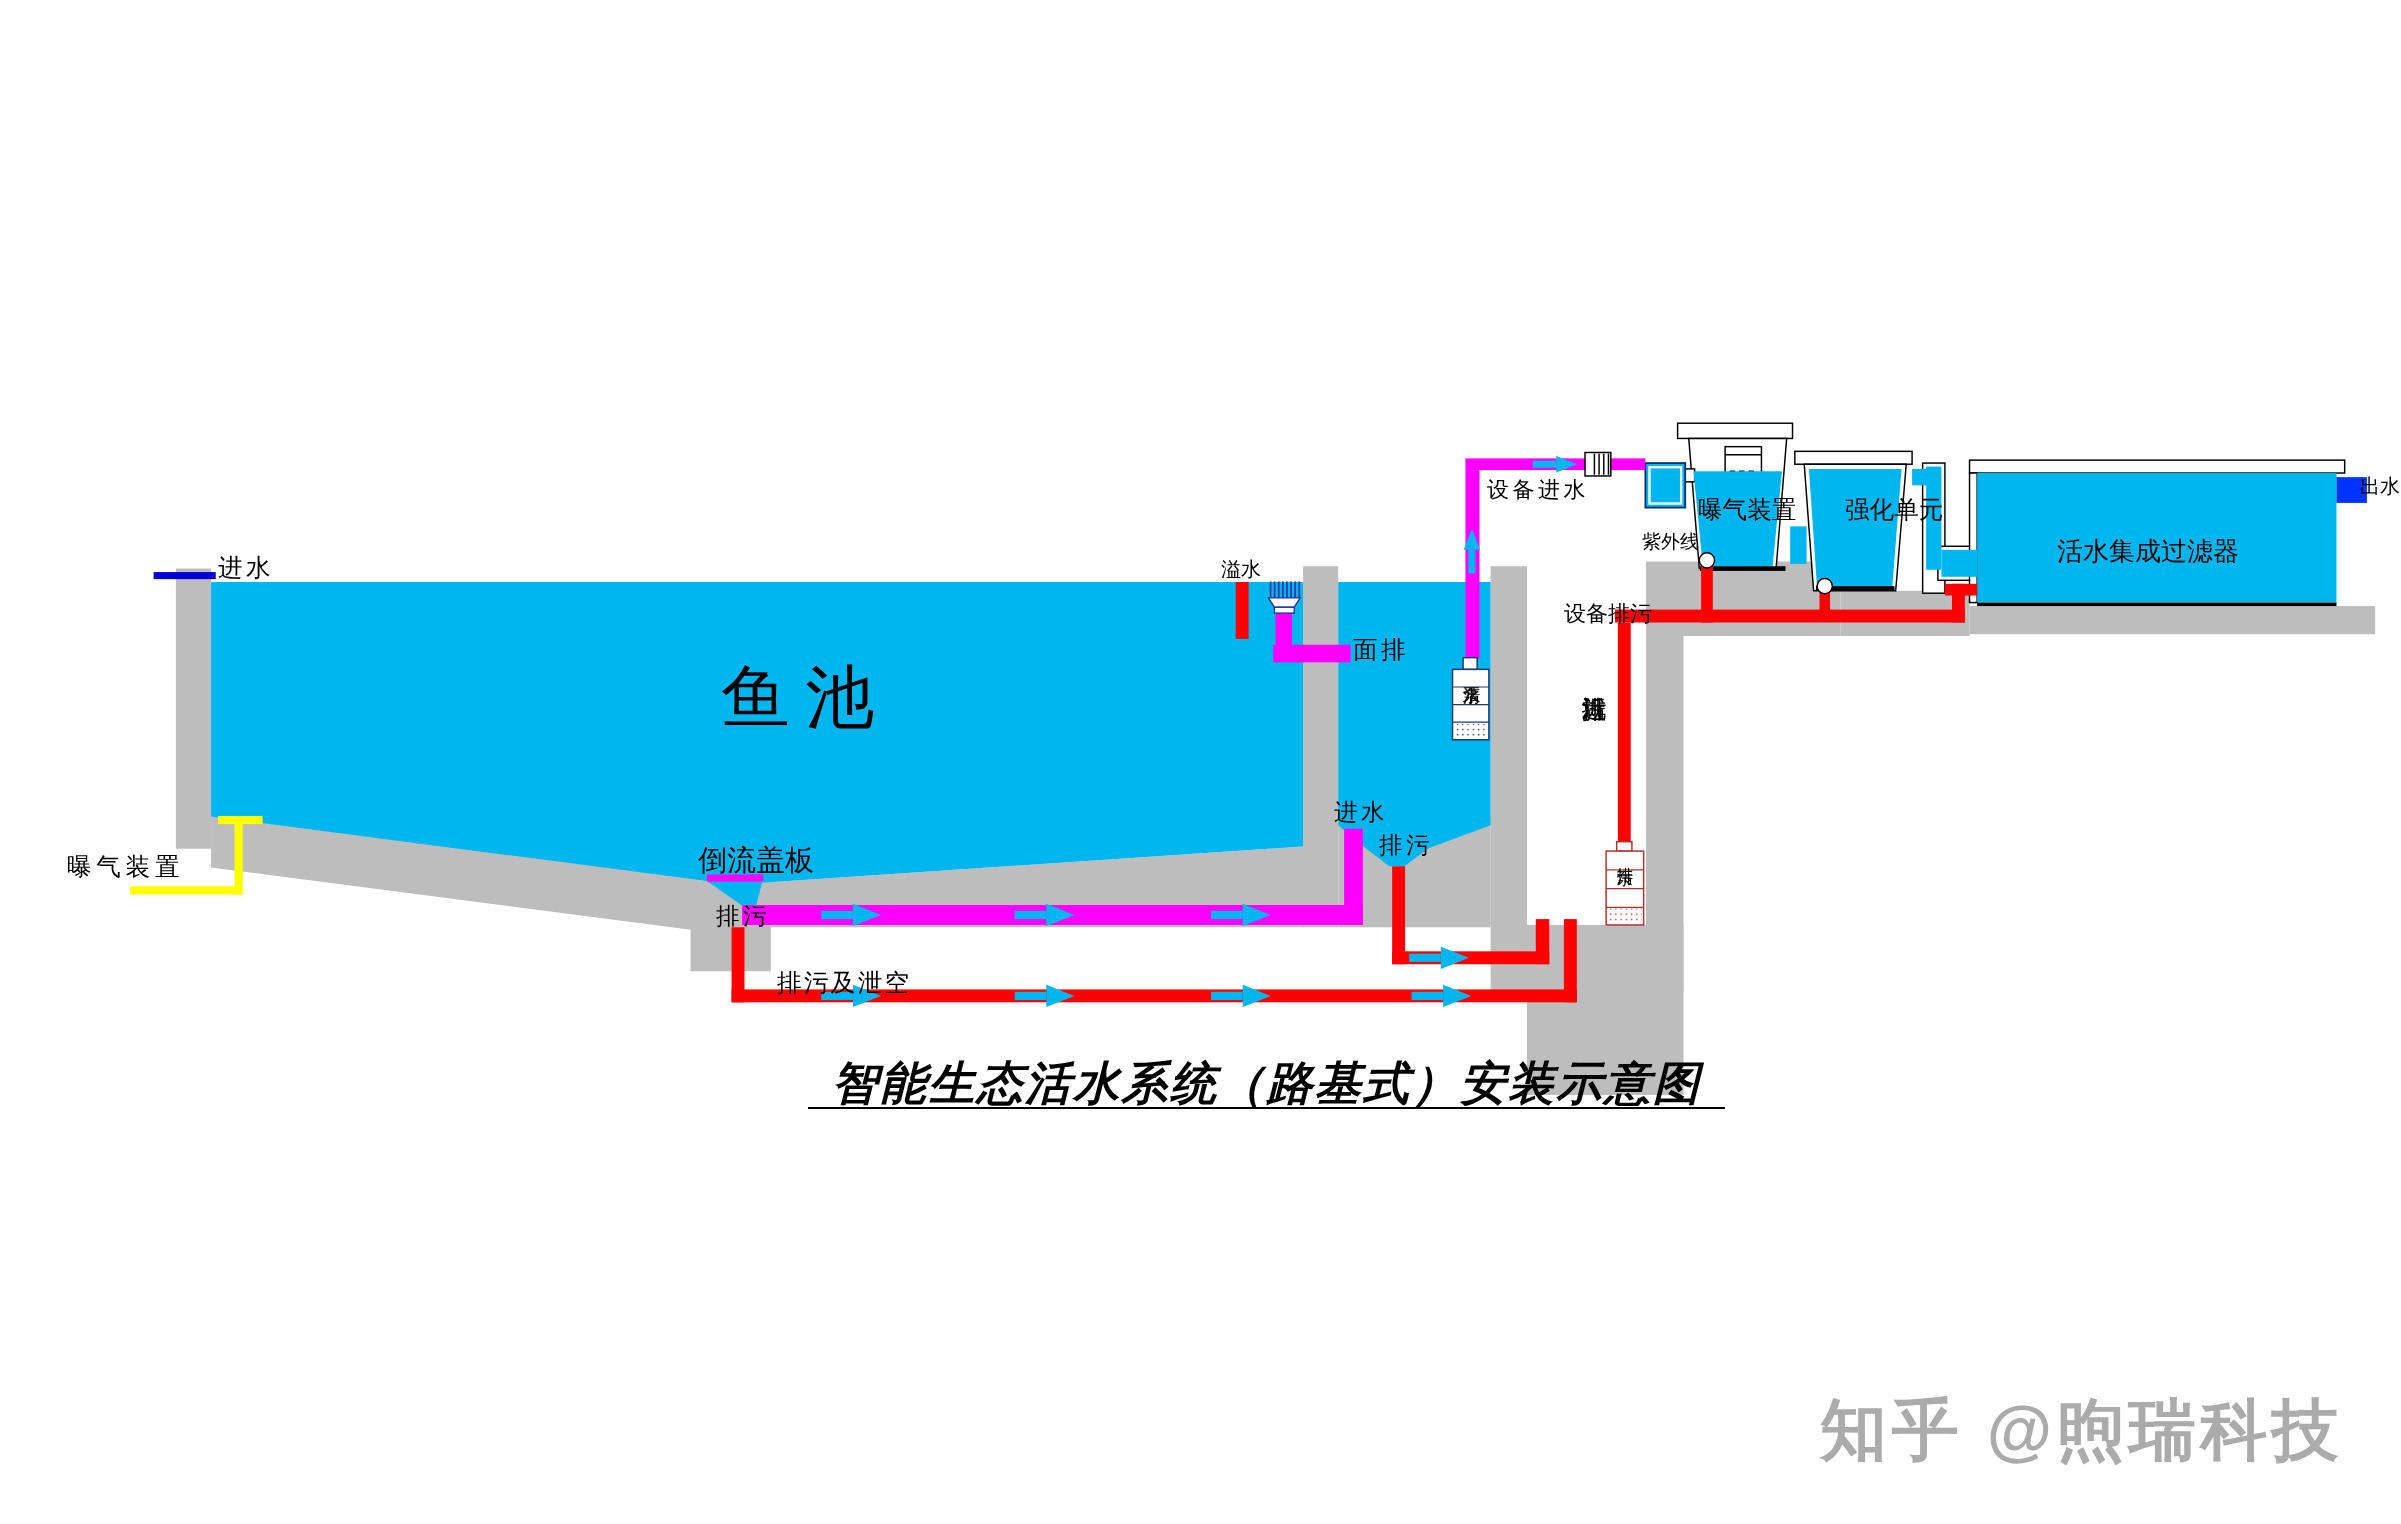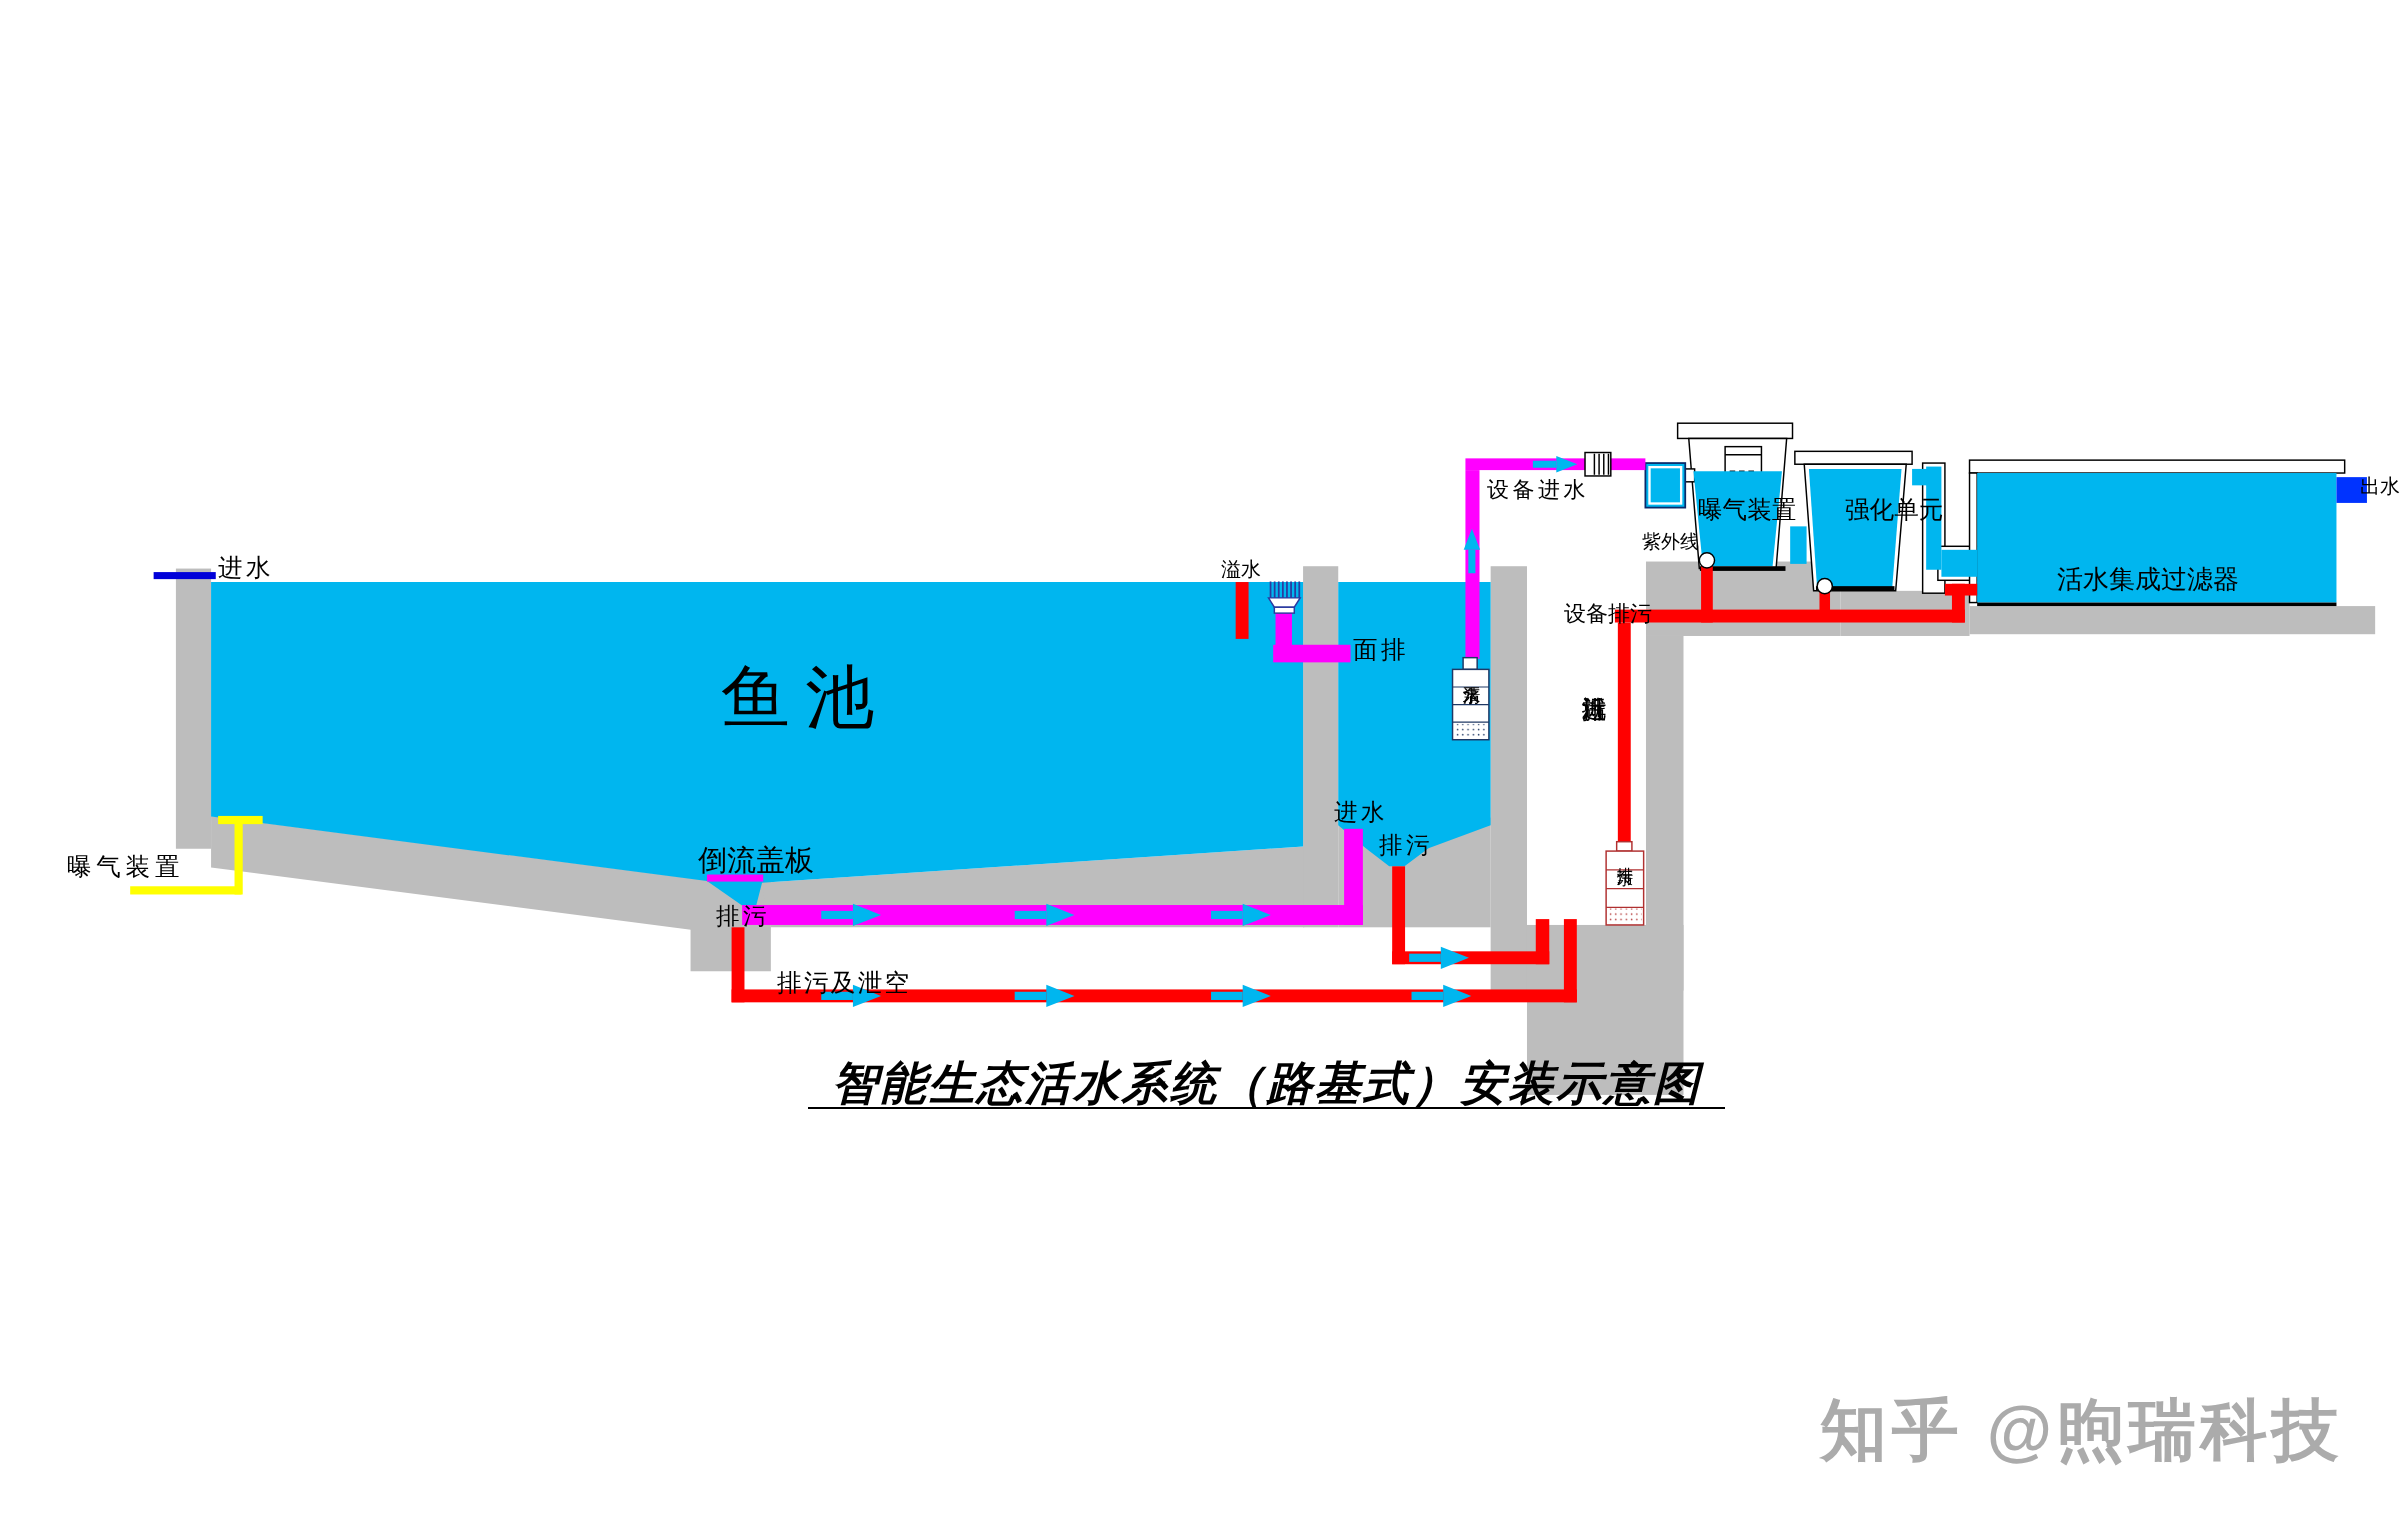--- a/index.html
+++ b/index.html
@@ -235,21 +235,21 @@
 <div class="lbl" style="left:698px;top:845px;font-size:29px;">倒流盖板</div>
 <div class="lbl" style="left:716px;top:904px;font-size:23.5px;letter-spacing:3.5px;">排污</div>
 <div class="lbl" style="left:777px;top:952px;font-size:24.6px;letter-spacing:2.3px;margin-top:18px;">排污及泄空</div>
 <div class="lbl" style="left:1334px;top:800px;font-size:23.5px;letter-spacing:3.5px;">进水</div>
 <div class="lbl" style="left:1379px;top:833px;font-size:23.5px;letter-spacing:3.5px;">排污</div>
 <div class="lbl vert" style="left:1462px;top:673px;font-size:17.6px;">清水泵</div>
 <div class="lbl" style="left:1487px;top:478px;font-size:22px;letter-spacing:3.5px;">设备进水</div>
 <div class="lbl" style="left:1642px;top:508px;font-size:19px;margin-top:24px;">紫外线</div>
 <div class="lbl" style="left:1698px;top:497px;font-size:24.6px;">曝气装置</div>
 <div class="lbl" style="left:1813px;top:497px;font-size:24.6px;padding-left:32px;">强化单元</div>
-<div class="lbl" style="left:2057px;top:565px;font-size:26px;">活水集成过滤器</div>
+<div class="lbl" style="left:2057px;top:537px;font-size:26px;">活水集成过滤器</div>
 <div class="lbl" style="left:2360px;top:476px;font-size:20px;">出水</div>
 <div class="lbl" style="left:1524px;top:602px;font-size:22px;margin-left:40px;">设备排污</div>
 <div class="lbl vert" style="left:1581px;top:677px;font-size:24.6px;">就近排污</div>
 <div class="lbl vert" style="left:1617px;top:854px;font-size:16.4px;letter-spacing:2.3px;">排污泵</div>
 
 <div class="title" style="left:808px;top:1053px;width:917px;font-size:46px;letter-spacing:2.3px;font-style:italic;">智能生态活水系统（路基式）安装示意图</div>
 <div class="rule" style="left:808px;top:1107px;width:917px;height:2.3px;"></div>
 
 <div class="wm" style="left:1820px;top:1385px;font-size:67px;letter-spacing:4.7px;">知乎 @煦瑞科技</div>
 

